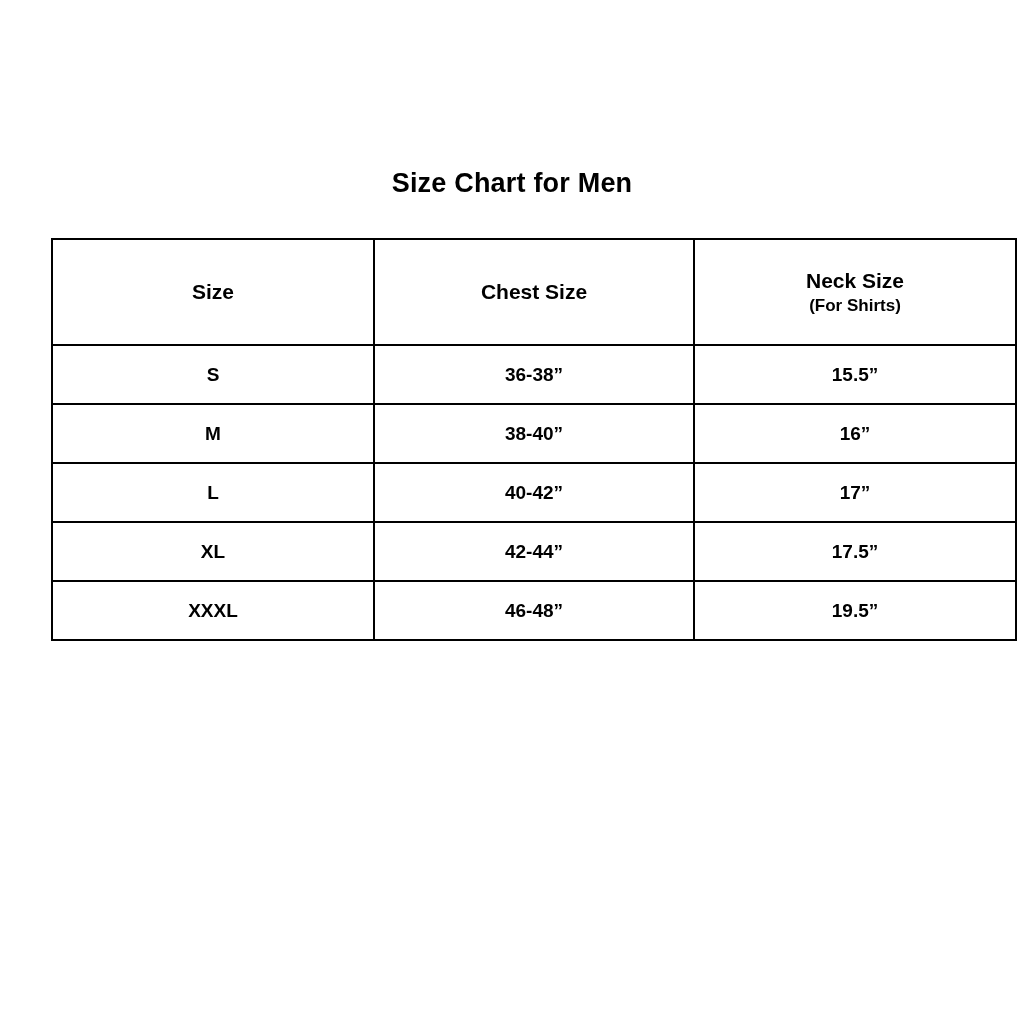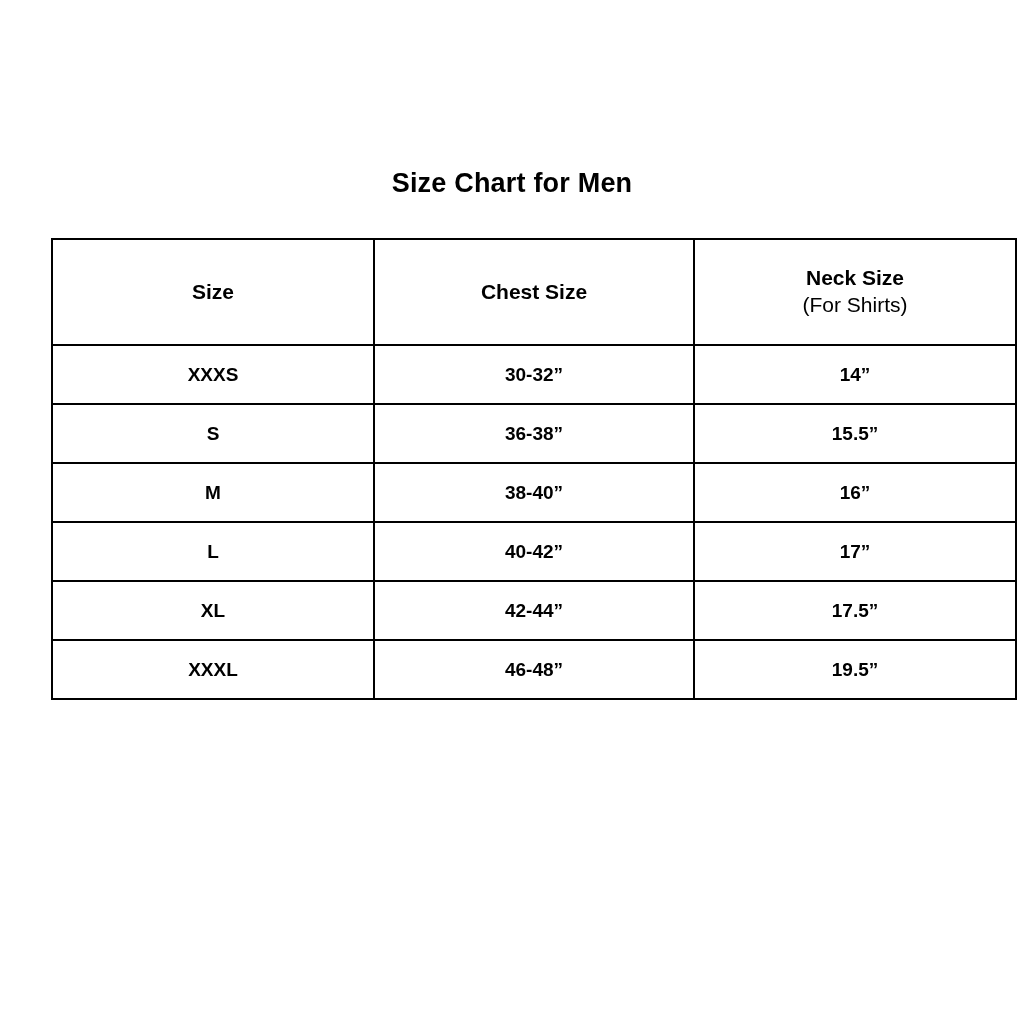--- a/index.html
+++ b/index.html
@@ -58,22 +58,22 @@
   tbody td {
     font-size: 19px;
     height: 53px;
     padding: 2px 6px;
   }
   .col-size { width: 308px; border-radius: 22px; }
   .col-chest { width: 306px; }
   .col-neck { width: 308px; }
   .sub {
     display: block;
-    font-size: 21px;
-    font-weight: normal;
+    font-size: 17px;
+    font-weight: bold;
   }
 </style>
 </head>
 <body>
 
 <div class="page">
 
   <div class="title">Size Chart for Men</div>
 
   <div class="table-wrap">
@@ -86,25 +86,20 @@
           <th class="col-chest">
             <span>Chest Size</span>
           </th>
           <th class="col-neck">
             <span>Neck Size</span>
             <span class="sub">(For Shirts)</span>
           </th>
         </tr>
       </thead>
       <tbody>
-        <tr>
-          <td>XXXS</td>
-          <td>30-32”</td>
-          <td>14”</td>
-        </tr>
         <tr>
           <td>S</td>
           <td>36-38”</td>
           <td>15.5”</td>
         </tr>
         <tr>
           <td>M</td>
           <td>38-40”</td>
           <td>16”</td>
         </tr>

